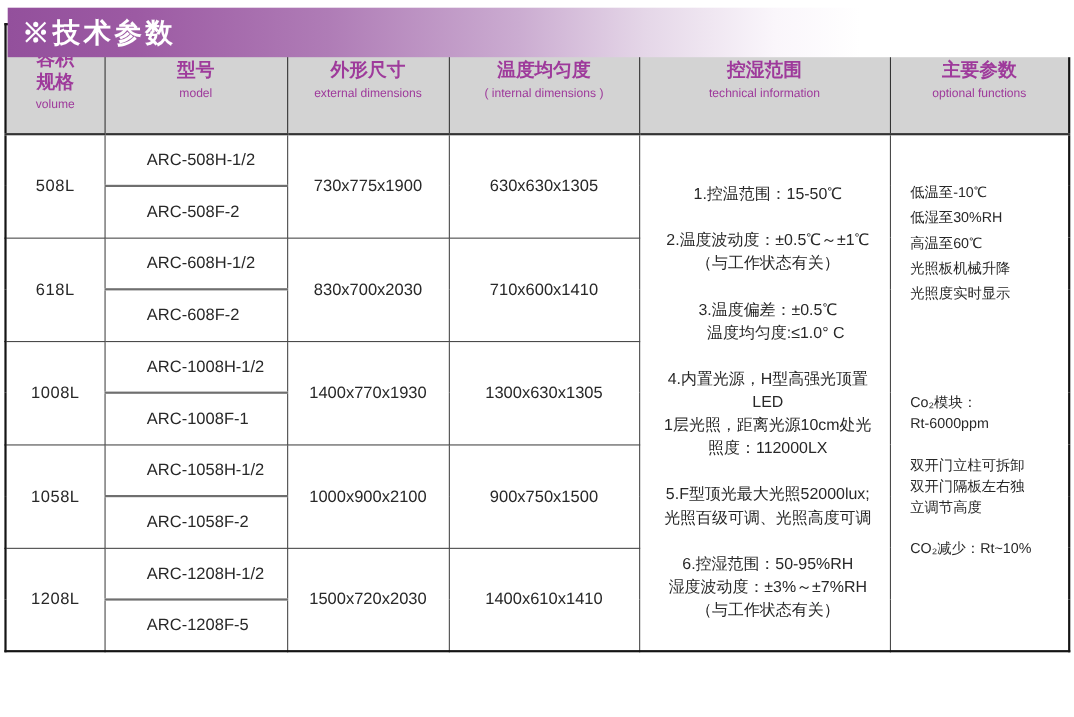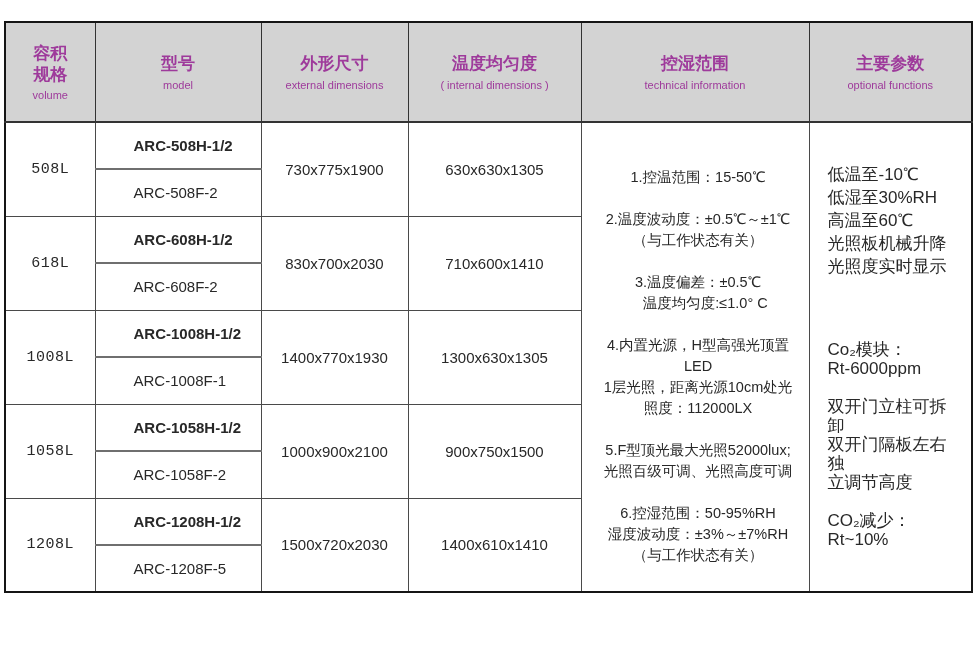--- a/index.html
+++ b/index.html
@@ -37,38 +37,41 @@
     vertical-align:middle;text-align:center;padding:0;
   }
   .th-cn{font-size:17px;font-weight:bold;white-space:pre-line;line-height:1.25;}
   .th-en{font-size:11px;font-weight:normal;margin-top:4px;}
   td{
     border:1px solid #4a4a4a;
     font-size:15px;color:#282828;
     text-align:center;vertical-align:middle;
     padding:0;background:#fff;
   }
-  td.vol{letter-spacing:0.5px;font-family:Liberation Mono, monospace;}
+  td.vol{letter-spacing:0.5px;}
   td.model{text-align:left;padding-left:38px;}
-  td.model-h{border-bottom:2px solid #6f6f6f;font-weight:bold;}
+  td.model-h{border-bottom:2px solid #6f6f6f;}
   td.main{
     vertical-align:top;text-align:center;
     padding:44px 10px 0 16px;
     font-size:14.5px;line-height:21px;
     white-space:pre-line;
   }
-  td.opt{vertical-align:top;text-align:left;padding:40px 8px 0 18px;font-size:17px;}
+  td.opt{vertical-align:top;text-align:left;padding:40px 8px 0 18px;font-size:13px;}
   .opt-block1{white-space:pre-line;line-height:23px;}
-  .opt-block2{white-space:pre-line;line-height:19px;margin-top:62px;}
+  .opt-block2{white-space:pre-line;line-height:19px;margin-top:78px;}
 </style>
 </head>
 <body>
 
 <div class="page">
 
+  <div class="titlebar">
+    <span class="title">※技术参数</span>
+  </div>
 
   <table class="spec">
     <colgroup>
       <col style="width:90px">
         <col style="width:166px">
         <col style="width:147px">
       <col style="width:173px">
         <col style="width:228px">
         <col style="width:163px">
     </colgroup>

